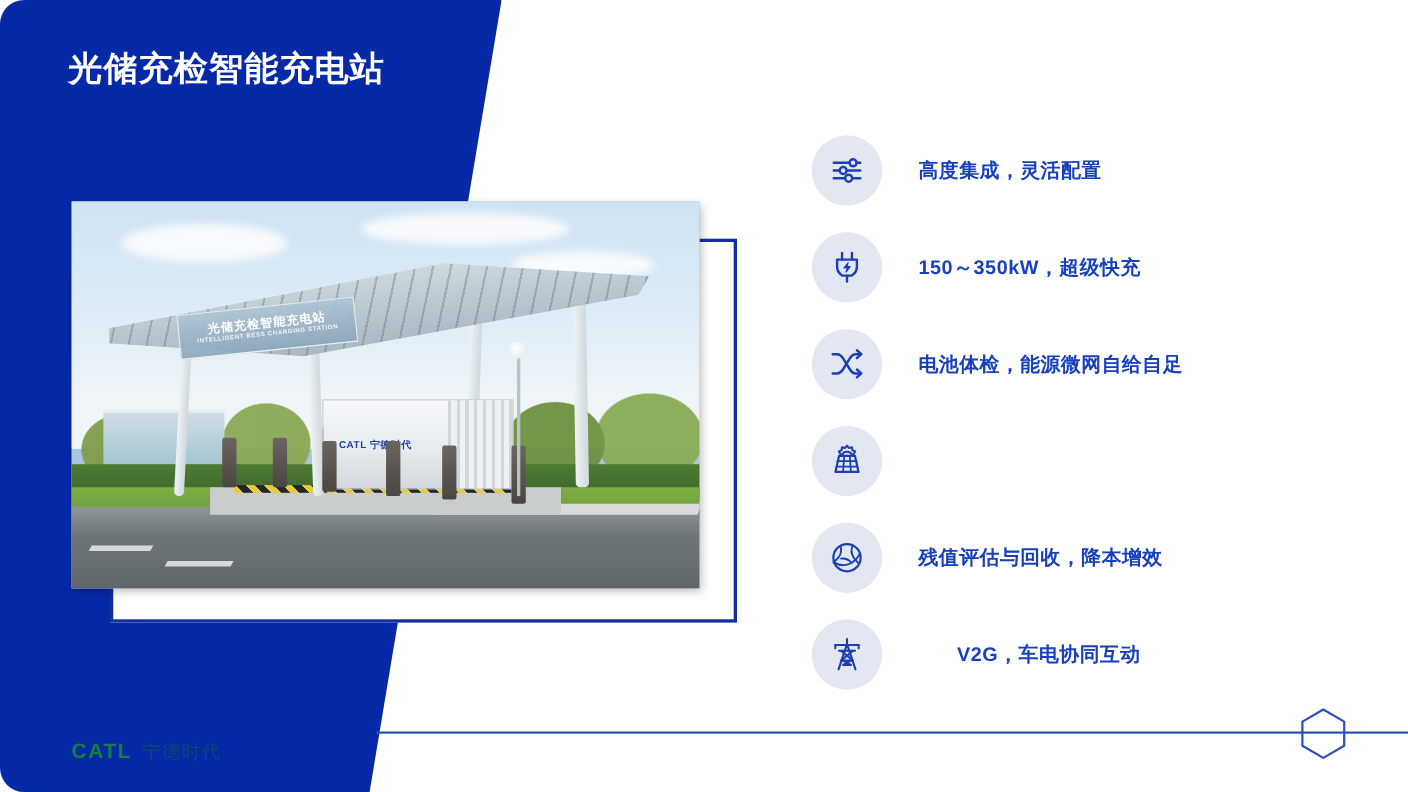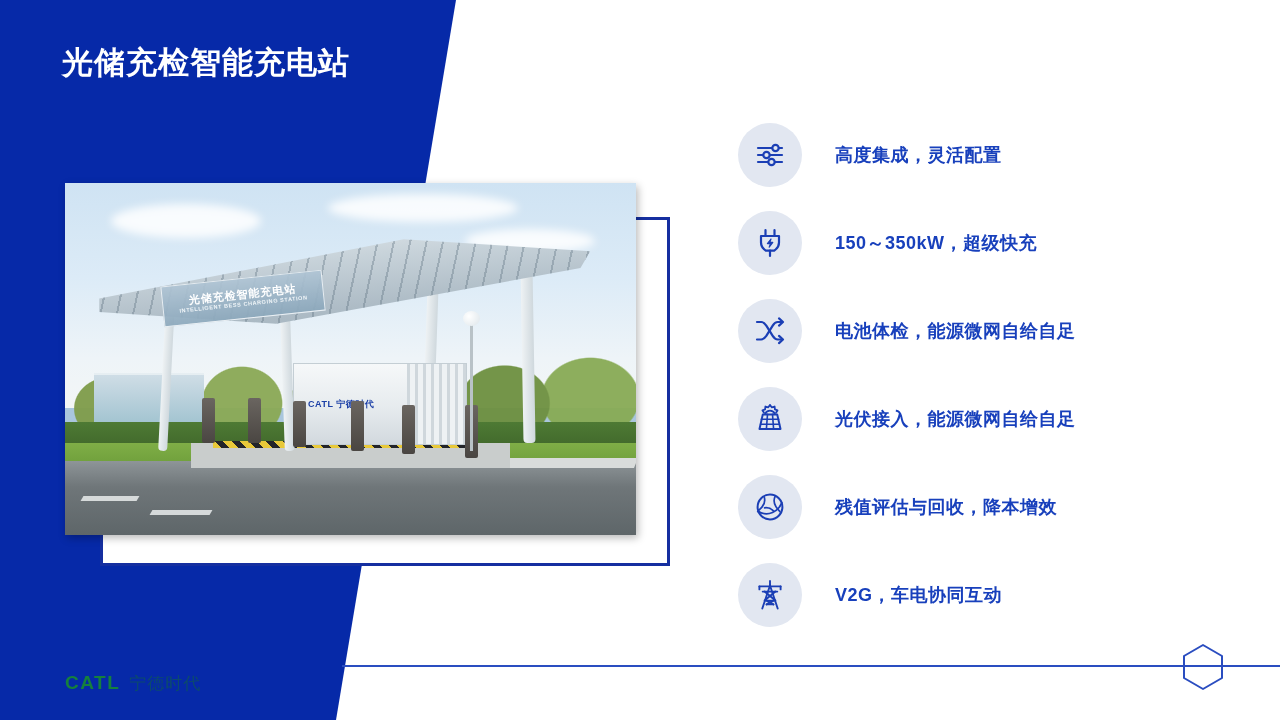--- a/index.html
+++ b/index.html
@@ -15,20 +15,21 @@
     position: relative;
   }
 
   #slide {
     position: absolute;
     inset: 0;
     width: 1280px;
     height: 720px;
     background: #ffffff;
     overflow: hidden;
+    border-radius: 22px;
   }
 
   
   .blue-panel {
     position: absolute;
     left: 0;
     top: 0;
     width: 470px;
     height: 720px;
     background: #0629A8;
@@ -217,21 +218,21 @@
     top: 120px;
     width: 520px;
     z-index: 4;
   }
   .feature-row {
     display: flex;
     align-items: center;
     height: 69px;
     margin-bottom: 19px;
   }
-  .feature-row:last-child { margin-bottom: 0; }
+  .feature-row:last-child { margin-bottom: 0; gap: 35px; }
 
   .icon-circle {
     flex: 0 0 auto;
     width: 64px;
     height: 64px;
     border-radius: 50%;
     background: #E2E7F1;
     display: flex;
     align-items: center;
     justify-content: center;
@@ -394,21 +395,20 @@
           <path d="M17 3.2 l1.9 2.1 2.7 -0.8 0.3 2.8 2.6 1.1 -1.5 2.4" stroke-width="1.8"></path>
           <path d="M17 3.2 l-1.9 2.1 -2.7 -0.8 -0.3 2.8 -2.6 1.1 1.5 2.4" stroke-width="1.8"></path>
           <path d="M12.2 11.8 a5.2 5.2 0 0 1 9.6 0" stroke-width="1.8"></path>
           <path d="M9.8 12.4 h14.4 l3.3 14.6 h-21 z"></path>
           <line x1="8.3" y1="17.3" x2="25.7" y2="17.3" stroke-width="1.6"></line>
           <line x1="7.6" y1="22.2" x2="26.4" y2="22.2" stroke-width="1.6"></line>
           <line x1="14.5" y1="12.4" x2="13.4" y2="27" stroke-width="1.6"></line>
           <line x1="19.5" y1="12.4" x2="20.6" y2="27" stroke-width="1.6"></line>
         </svg>
       </div>
-      <div class="feature-label">光伏接入，能源微网自给自足</div>
     </div>
 
     <div class="feature-row">
       <div class="icon-circle">
         <svg width="34" height="34" viewBox="0 0 34 34" fill="none" stroke="#1B3FB5" stroke-width="2" stroke-linecap="round" stroke-linejoin="round">
           <circle cx="17" cy="17" r="12.4"></circle>
           <path d="M5.6 21.5 c4 2.4 9.4 2.9 13.9 1 4.5 -1.9 7.6 -5.6 9.3 -9.6" stroke-width="1.7"></path>
           <path d="M11.1 6.5 c1.2 3.6 0.4 7.5 -2 10.4 -1.4 1.7 -3.2 3 -4.4 4.6" stroke-width="1.7"></path>
           <path d="M22.2 6.1 c-1.6 3.4 -1.3 7.3 0.7 10.5 1.2 1.9 2.9 3.4 4.1 5.3" stroke-width="1.7"></path>
           <path d="M11.6 17.8 c3.4 -0.4 6.9 0.9 9.3 3.6" stroke-width="1.7"></path>

